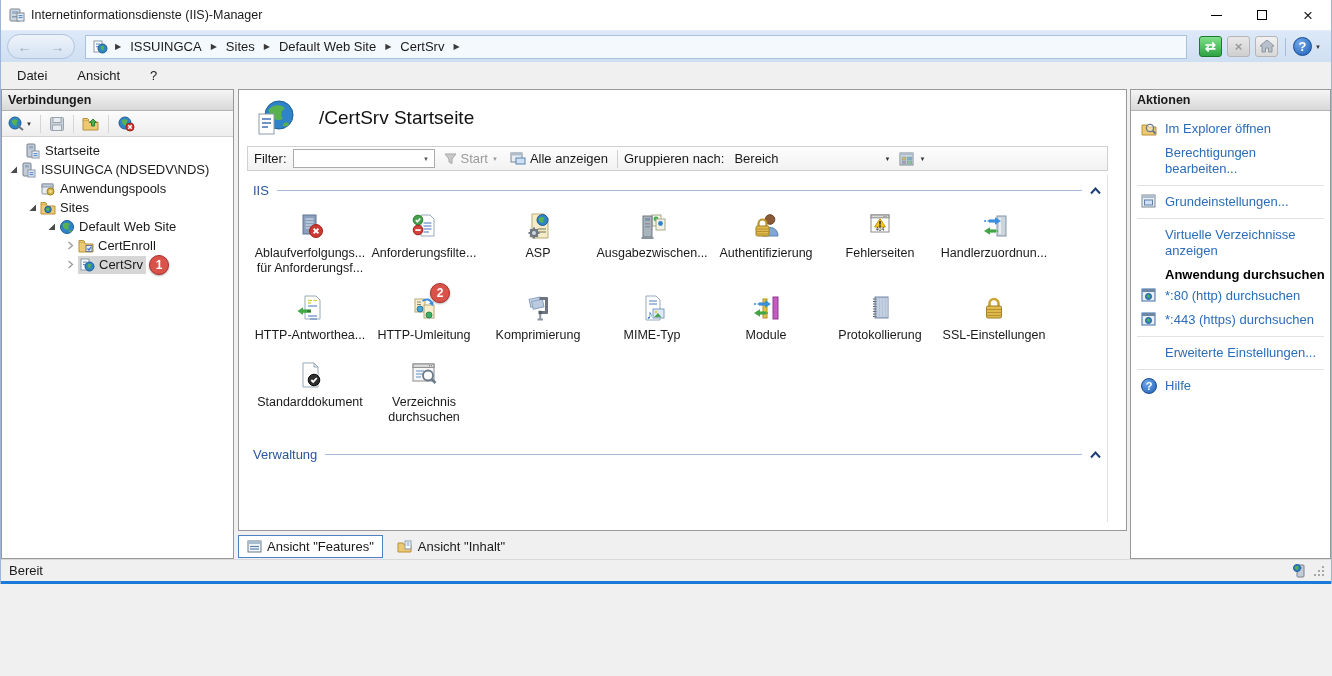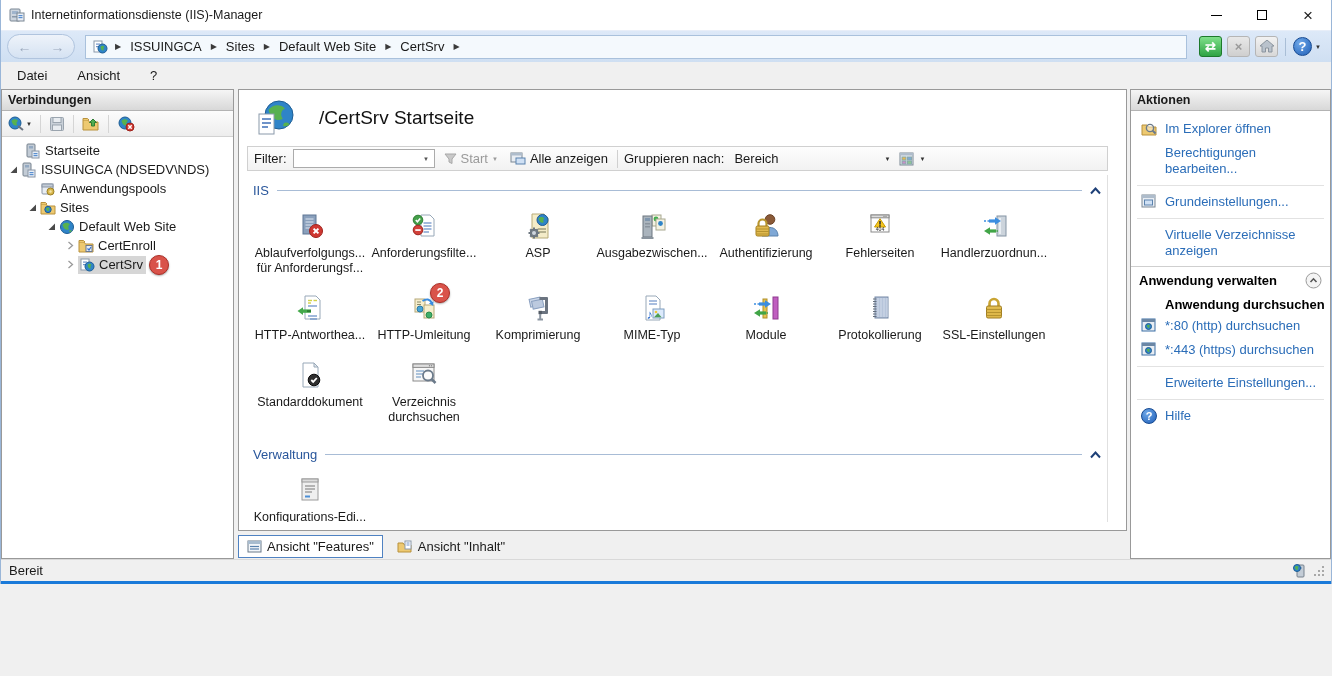--- a/index.html
+++ b/index.html
@@ -711,37 +711,20 @@
 
           <div class="grouphead" style="margin-top:22px;">
             <span class="gname">Verwaltung</span>
             <span class="gline"></span>
             <span class="gchev">
                 <svg width="11" height="8" viewBox="0 0 11 8">
                   <polyline points="1,6.5 5.5,1.5 10,6.5" fill="none" stroke="#1d3f77" stroke-width="2"></polyline>
                 </svg>
               </span>
           </div>
-          <div class="grid">
-            <div class="fitem">
-              <span class="ic">
-                  <svg width="32" height="32" viewBox="0 0 32 32">
-                    <rect x="8" y="5" width="16" height="21" fill="#efefef" stroke="#9a9a9a"></rect>
-                    <rect x="8" y="5" width="16" height="3" fill="#dcdcdc" stroke="#9a9a9a"></rect>
-                    <g stroke="#8a8a8a" stroke-width="1.2">
-                      <line x1="11" y1="12" x2="21" y2="12"></line>
-                      <line x1="11" y1="15" x2="21" y2="15"></line>
-                      <line x1="11" y1="18" x2="18" y2="18"></line>
-                    </g>
-                    <rect x="11" y="21.5" width="5" height="2" fill="#4d8fd6"></rect>
-                  </svg>
-                </span>
-              <span class="flabel">Konfigurations-Edi...</span>
-            </div>
-          </div>
         </div>
       </div>
 
       <div class="tabsrow">
         <div class="tab active">
           <svg width="15" height="13" viewBox="0 0 15 13">
               <rect x="1" y="1" width="13" height="11" fill="#f2f6fa" stroke="#6b7a8a"></rect>
               <rect x="1" y="1" width="13" height="3" fill="#a8bccf"></rect>
               <g stroke="#5a82ad" stroke-width="1.2">
                 <line x1="3" y1="6.5" x2="12" y2="6.5"></line>
@@ -786,29 +769,20 @@
                 <rect x="1" y="1" width="13" height="3" fill="#aebccb"></rect>
                 <rect x="3.5" y="6" width="8" height="5" fill="#cfe0f4" stroke="#5a82ad"></rect>
               </svg>
             </span>
           <span>Grundeinstellungen...</span>
         </div>
         <div class="adiv"></div>
         <div class="act noicon">
             <span>Virtuelle Verzeichnisse anzeigen</span>
           </div>
-        <div class="ahead">
-          <span>Anwendung verwalten</span>
-          <span>
-              <svg width="17" height="17" viewBox="0 0 17 17">
-                <circle cx="8.5" cy="8.5" r="7.5" fill="#f4f4f4" stroke="#9a9a9a"></circle>
-                <polyline points="5.5,10 8.5,6.8 11.5,10" fill="none" stroke="#555" stroke-width="1.6"></polyline>
-              </svg>
-            </span>
-        </div>
         <div class="asub">Anwendung durchsuchen</div>
         <div class="act">
           <span class="aico">
               <svg width="15" height="14" viewBox="0 0 15 14">
                 <rect x="1" y="1" width="13" height="12" fill="#e8edf3" stroke="#3a6ea5"></rect>
                 <rect x="1" y="1" width="13" height="3" fill="#6b87a5"></rect>
                 <circle cx="7.5" cy="8.5" r="3" fill="#2f84c8" stroke="#1d5d94"></circle>
                 <path d="M5.7 7.6c.7-1.1 2.5-1.3 3.3 0-.8.4-1 1.4-.4 2.1-1.1.6-2.4.1-2.9-2.1z" fill="#57b14f"></path>
               </svg>
             </span>

